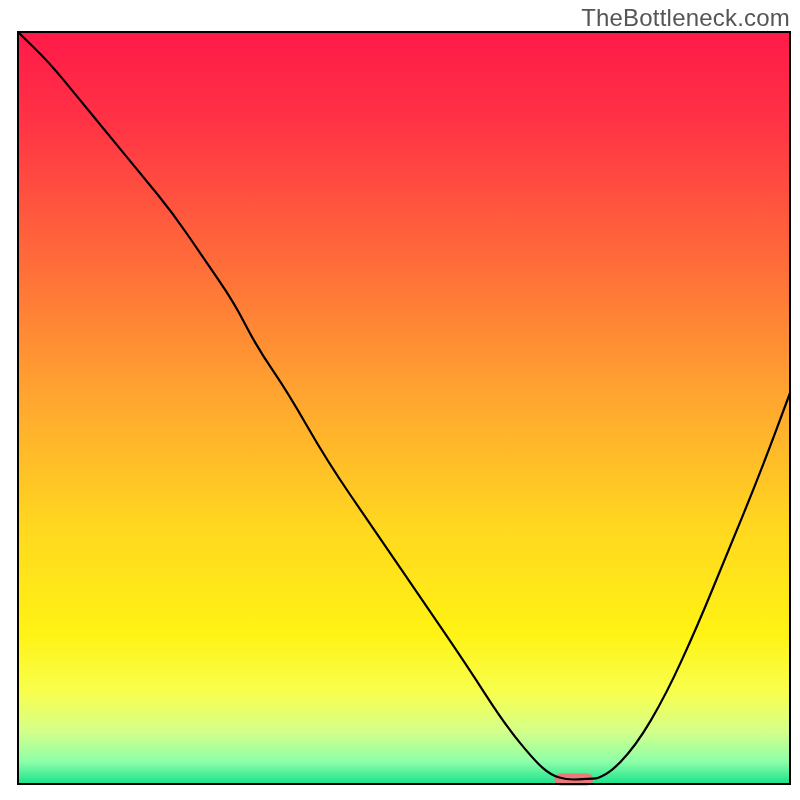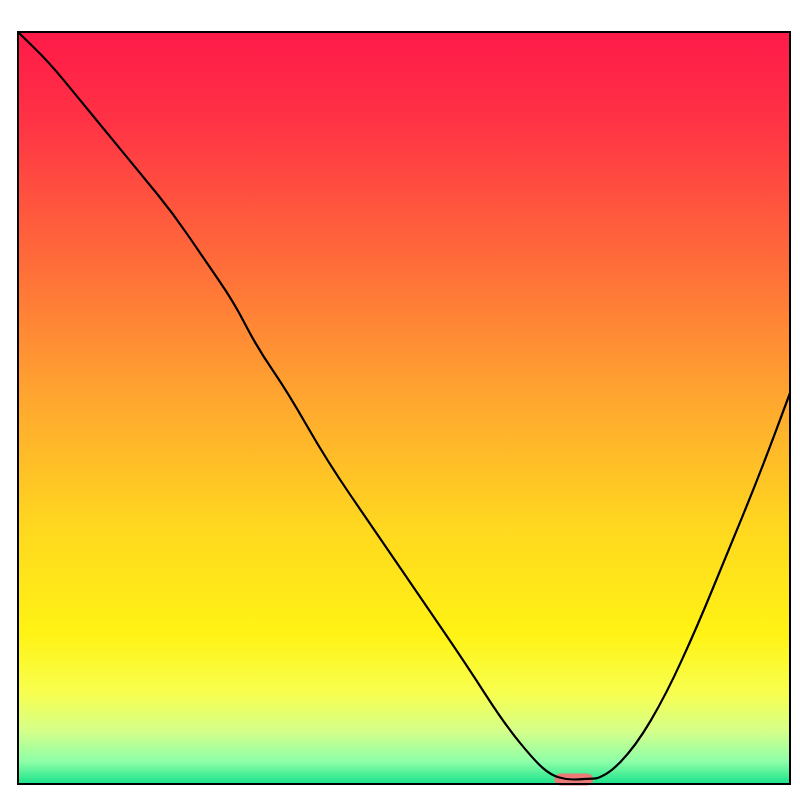--- a/index.html
+++ b/index.html
@@ -29,20 +29,21 @@
   svg.plot {
     position: absolute;
     left: 0;
     top: 0;
   }
 </style>
 </head>
 <body>
 
 <div class="chart-container">
+  <div class="watermark">TheBottleneck.com</div>
 
   <svg class="plot" width="800" height="800" viewBox="0 0 800 800">
     <defs>
       <linearGradient id="bg-grad" x1="0" y1="0" x2="0" y2="1">
           <stop offset="0.0%" stop-color="#ff1a49"></stop>
           <stop offset="12.0%" stop-color="#ff3345"></stop>
           <stop offset="30.0%" stop-color="#ff6a3a"></stop>
           <stop offset="48.0%" stop-color="#ffa430"></stop>
           <stop offset="66.0%" stop-color="#ffd81f"></stop>
           <stop offset="80.0%" stop-color="#fff314"></stop>

